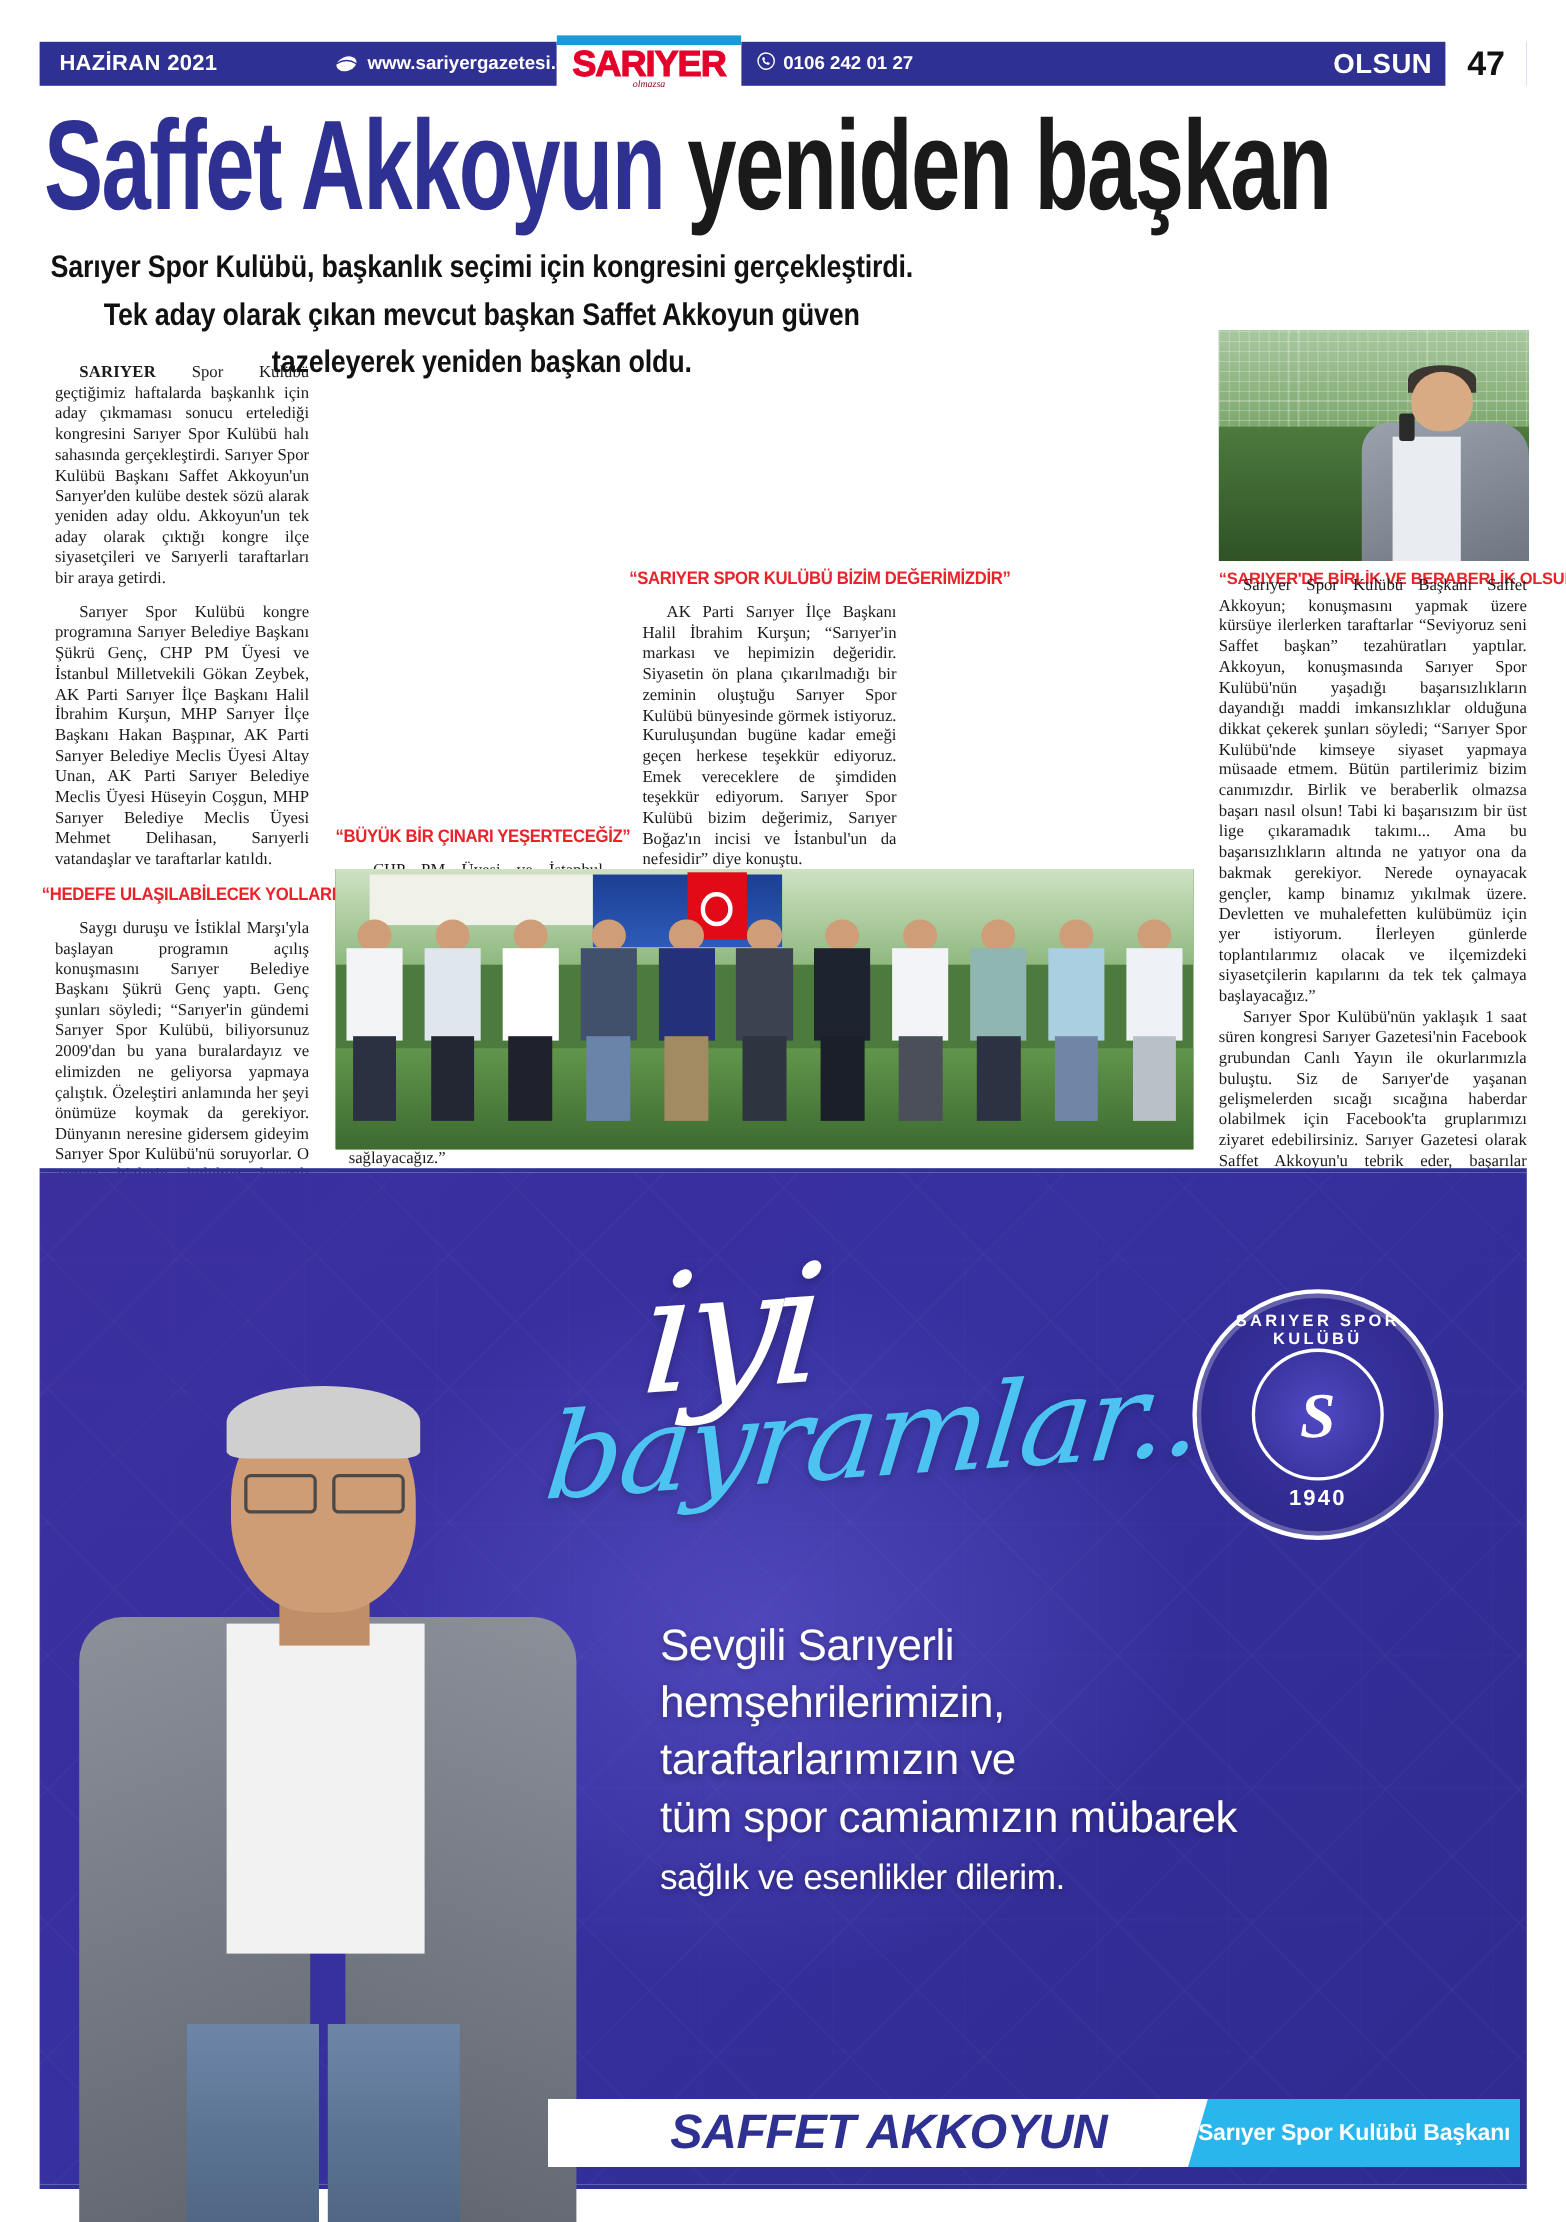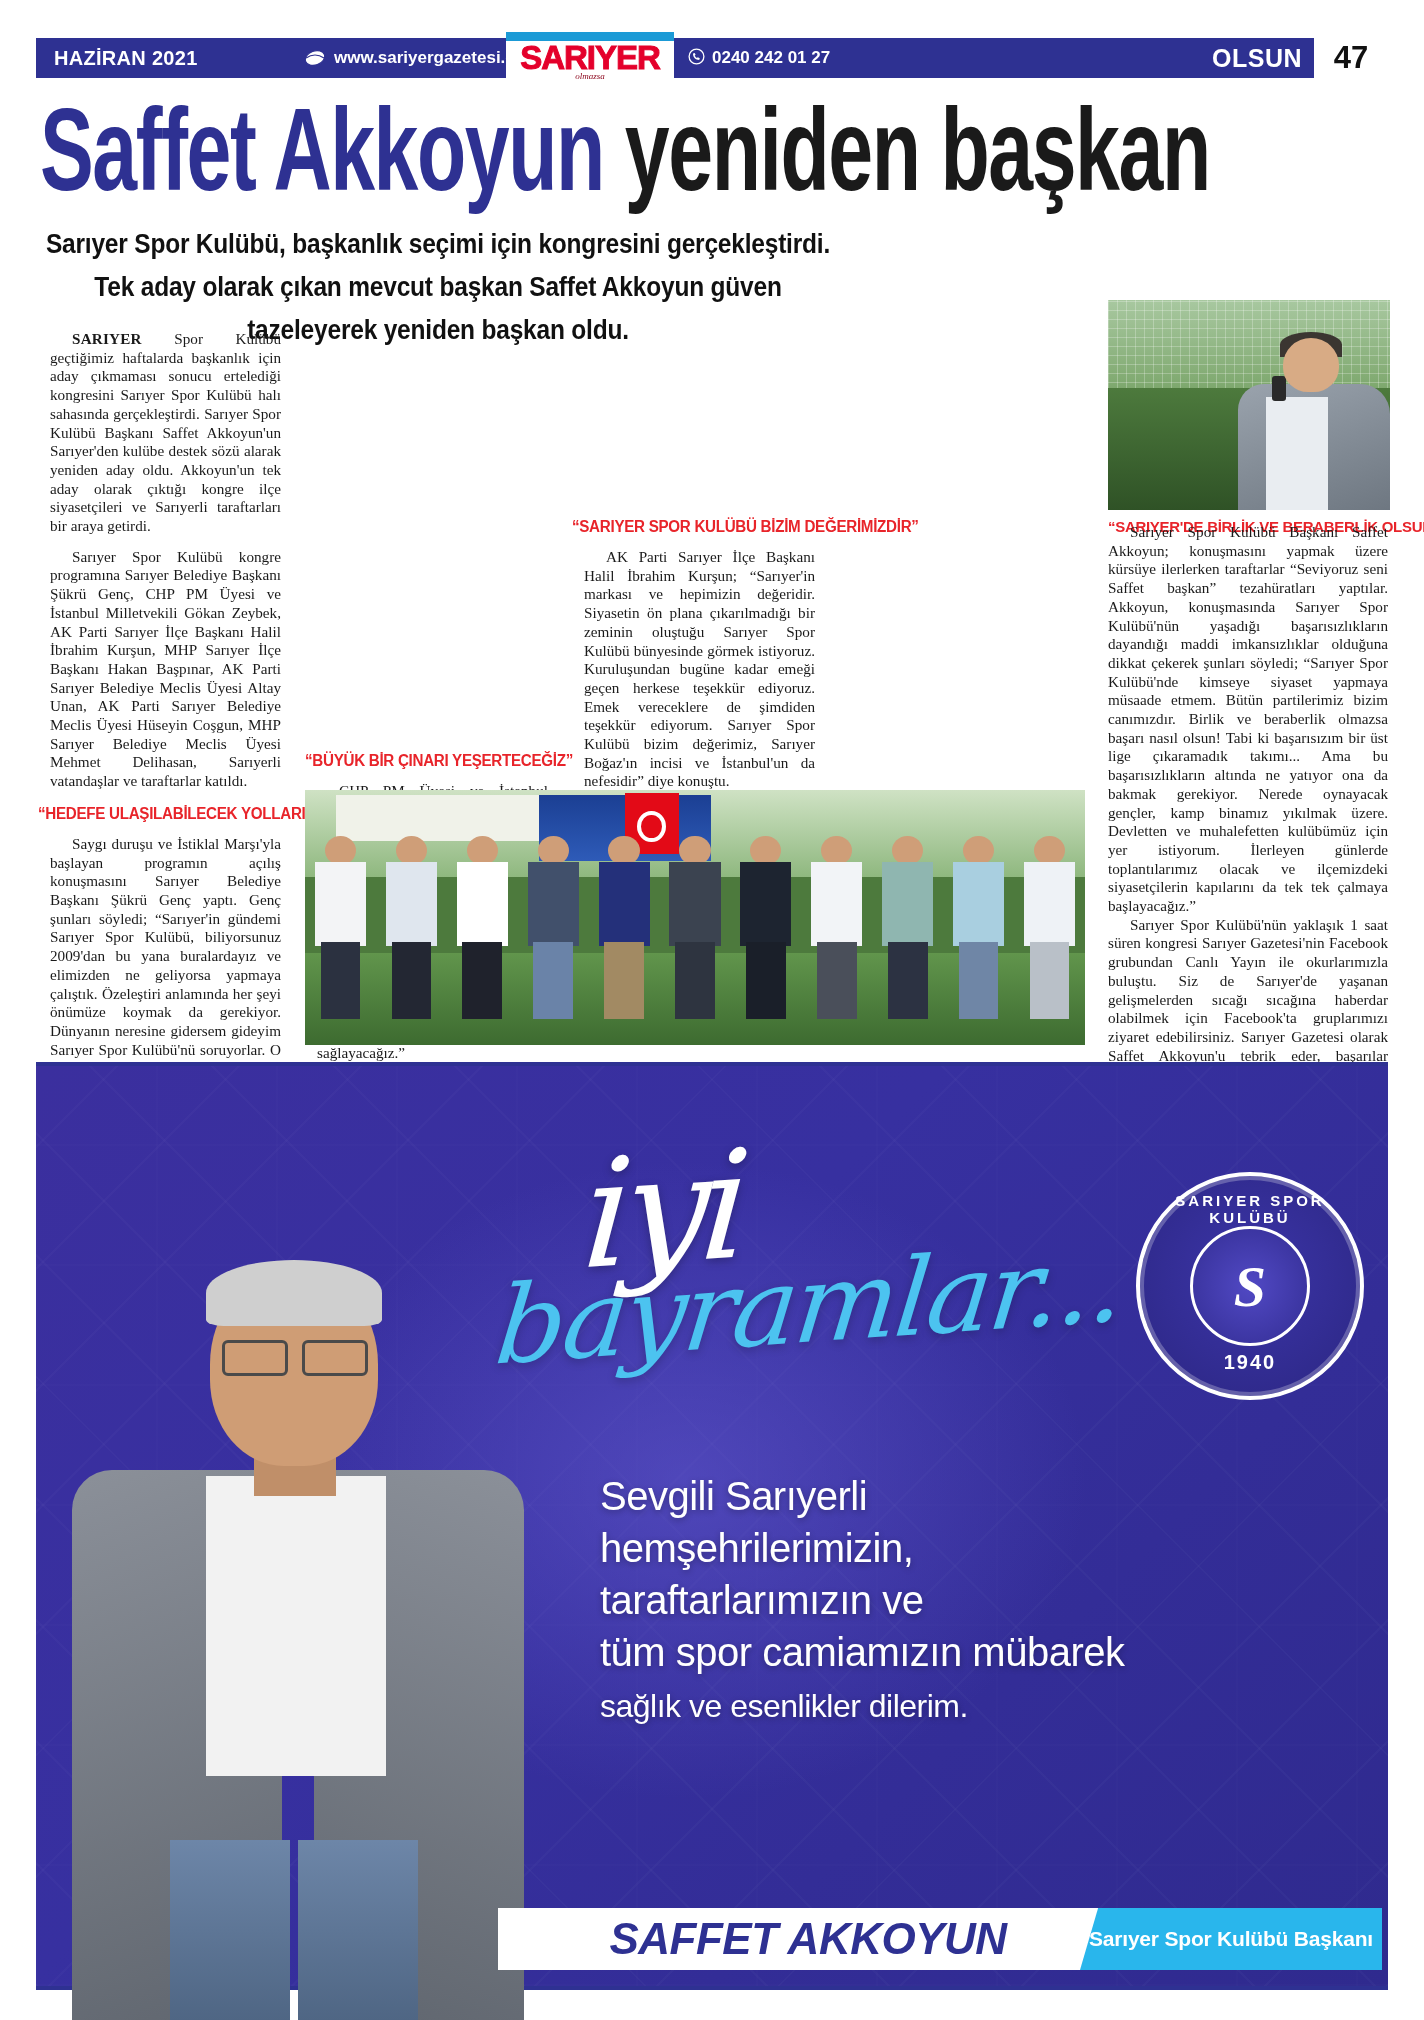--- a/index.html
+++ b/index.html
@@ -226,21 +226,21 @@
   .bayramlar {
     position:absolute; left:500px; top:1255px;
     font-family:"DejaVu Serif", serif; font-style:italic;
     font-size:108px; line-height:100px; color:#4cc3f0;
     transform:skewX(-10deg) rotate(-4deg); letter-spacing:-3px;
     text-shadow:0 3px 10px rgba(0,0,0,.22);
   }
 
   
   .crest {
-    position:absolute; left:1136px; top:1172px;
+    position:absolute; left:1084px; top:1172px;
     width:228px; height:228px; border-radius:50%;
     border:4px solid #ffffff;
     background:radial-gradient(circle at 50% 45%, #3c35a8, #2b2682);
     box-shadow:0 0 0 4px rgba(255,255,255,.25) inset;
   }
   .crest .ring-txt-top, .crest .ring-txt-bot {
     position:absolute; left:0; width:100%; text-align:center;
     color:#fff; font-family:"Liberation Sans", sans-serif;
     font-weight:700; font-size:15px; letter-spacing:3px;
   }
@@ -343,21 +343,21 @@
       <div class="sub">olmazsa</div>
     </div>
 
     <div class="mh-phone">
       <span>
         <svg width="17" height="17" viewBox="0 0 17 17">
           <circle cx="8.5" cy="8.5" r="7.4" fill="none" stroke="#fff" stroke-width="1.3"></circle>
           <path d="M5 5.5c0 4 2.6 6.4 6.2 6.4l.6-1.6-2-1-.9.8c-1-.6-1.8-1.5-2.2-2.5l.9-.8-.9-1.9z" fill="#fff"></path>
         </svg>
       </span>
-      <span class="mh-phone-num">0240 242 01 27</span>
+      <span class="mh-phone-num">0106 242 01 27</span>
     </div>
 
     <div class="mh-section">OLSUN</div>
     <div class="mh-pageno">47</div>
   </div>
 
   <div class="headline">
     <span class="blue">Saffet Akkoyun</span>
     <span class="black">yeniden başkan</span>
   </div>

